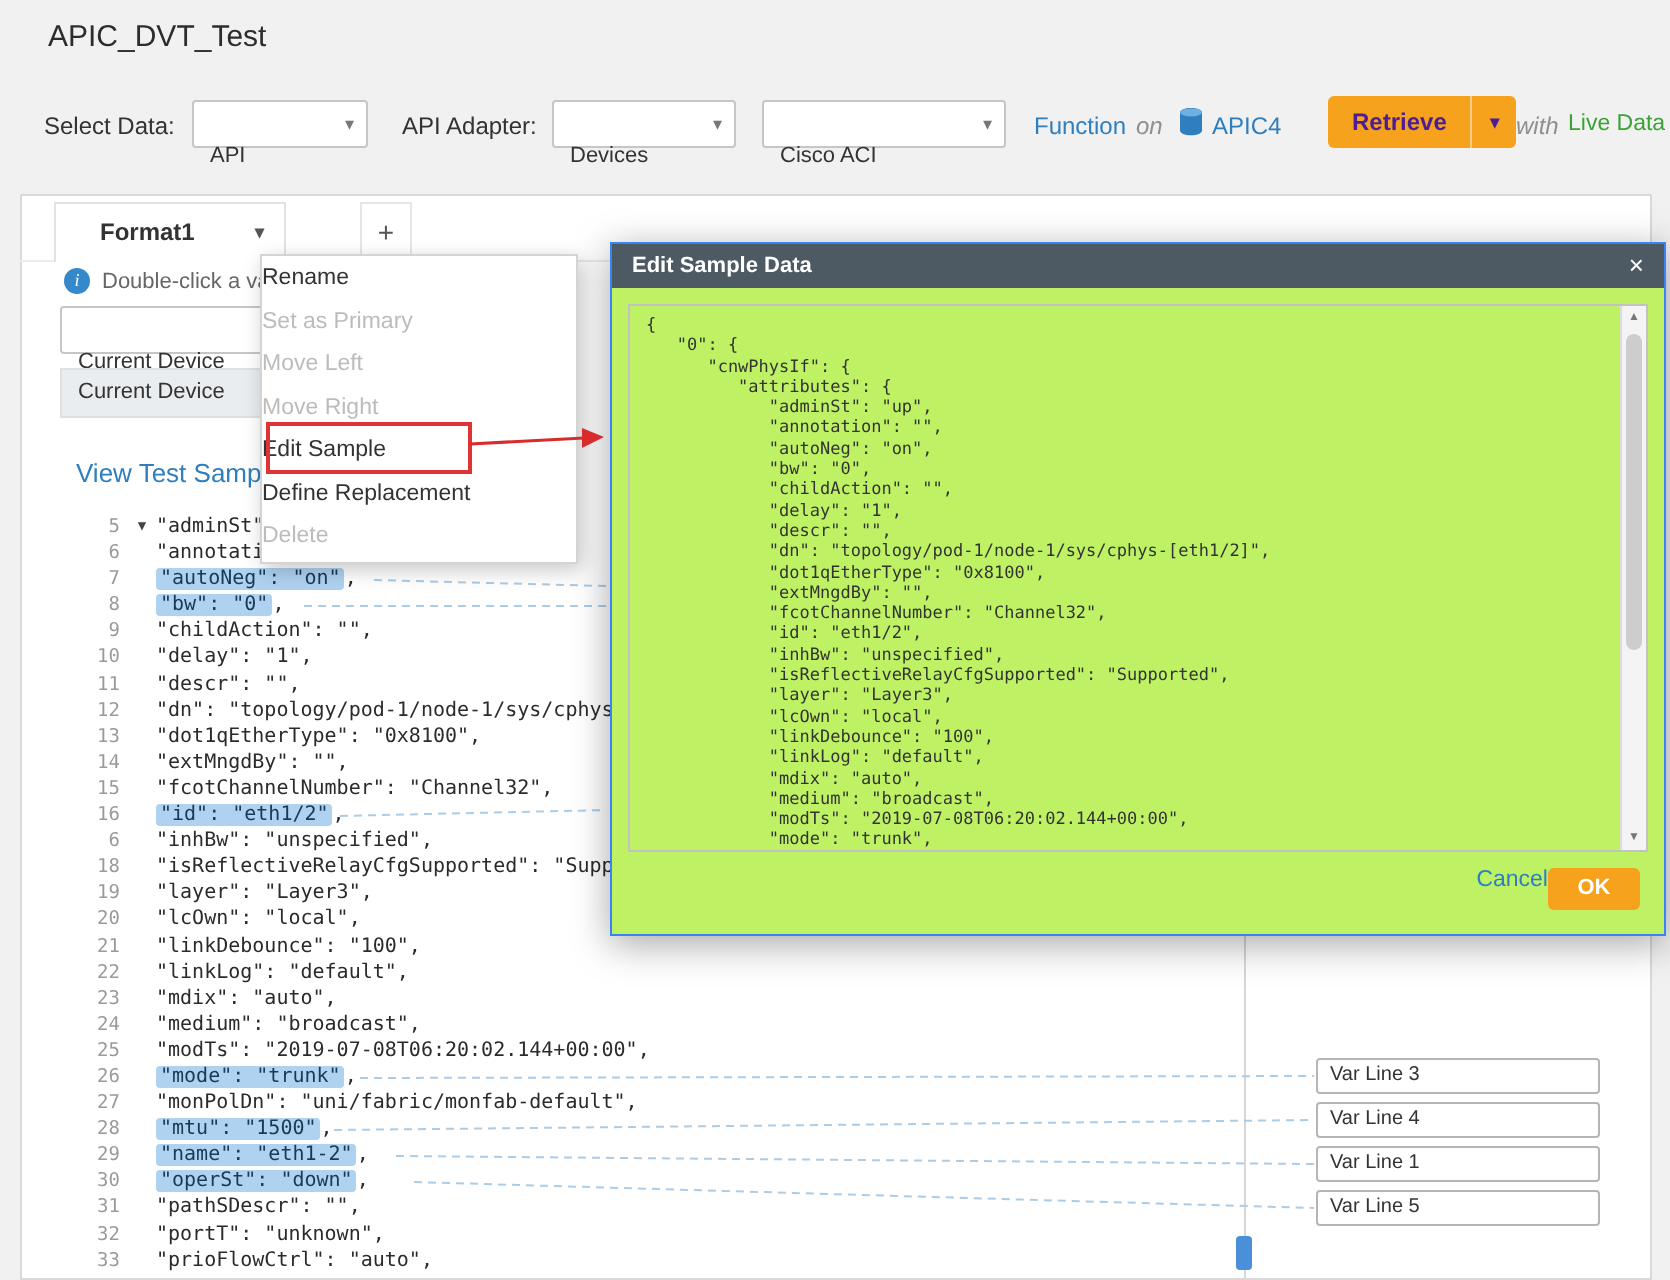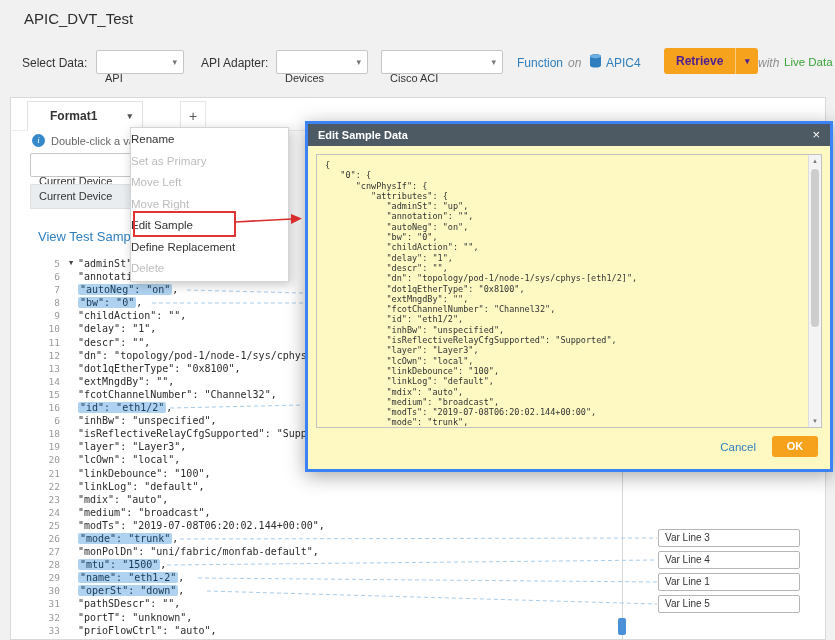--- a/index.html
+++ b/index.html
@@ -59,35 +59,35 @@
 
   .vscroll-line{position:absolute;left:622px;top:458px;width:1px;height:182px;background:#d7d7d7;z-index:2;}
   .vscroll-thumb{position:absolute;left:618px;top:618px;width:8px;height:17px;background:#4a90d9;border-radius:2px;z-index:3;}
 
   .ctx{position:absolute;left:130px;top:127px;width:157px;background:#fff;border:1px solid #d4d4d4;
        box-shadow:2px 3px 10px rgba(0,0,0,.22);z-index:40;padding:1px 0;}
   .ctx-item{height:21.5px;line-height:21.5px;font-size:11.5px;color:#333;cursor:pointer;}
   .ctx-item.disabled{color:#bcbcbc;cursor:default;}
   .red-box{position:absolute;left:133px;top:211px;width:99px;height:22px;border:2px solid #e03434;z-index:60;pointer-events:none;}
 
-  .modal{position:absolute;left:305px;top:121px;width:528px;background:#fef9c3;z-index:30;
-         border:3px solid #3b82f6;box-shadow:0 4px 18px rgba(0,0,0,.35);box-sizing:border-box;}
+  .modal{position:absolute;left:305px;top:121px;width:528px;background:#bef264;z-index:30;
+         border:1px solid #3b82f6;box-shadow:0 4px 18px rgba(0,0,0,.35);box-sizing:border-box;}
   .modal-header{height:22px;background:#4d5a63;color:#fff;display:flex;justify-content:space-between;
                 align-items:center;padding:0 10px;}
   .modal-title{font-size:11px;font-weight:bold;}
   .modal-close{font-size:13px;cursor:pointer;line-height:22px;}
   .modal-body{padding:8px 8px 0 8px;}
   .json-box{position:relative;border:1px solid #c2c2c2;height:274px;overflow:hidden;box-sizing:border-box;}
   .json-box pre{margin:0;font-family:"DejaVu Sans Mono",monospace;font-size:8.5px;line-height:10.3px;
                 color:#333;padding:5px 8px;white-space:pre;}
   .sb{position:absolute;right:0;top:0;width:13px;height:100%;background:#f4f4f4;border-left:1px solid #ddd;box-sizing:border-box;}
   .sb-up,.sb-down{position:absolute;width:100%;height:12px;text-align:center;font-size:6px;color:#777;line-height:12px;cursor:pointer;}
   .sb-up{top:0;} .sb-down{bottom:0;}
   .sb-thumb{position:absolute;left:2px;top:14px;width:8px;height:158px;background:#cdcdcd;border-radius:4px;cursor:pointer;}
-  .modal-footer{display:flex;justify-content:flex-end;align-items:center;gap:16px;padding:8px 12px 12px 0;margin-left:45px;}
+  .modal-footer{display:flex;justify-content:flex-end;align-items:flex-start;padding:8px 12px 12px 0;margin-left:45px;}
   .cancel-link{color:#2f7fbe;font-size:11.5px;cursor:pointer;}
   .ok-btn{width:46px;height:21px;background:#f6a21d;border-radius:3px;color:#fff;font-size:11px;
           font-weight:bold;text-align:center;line-height:21px;cursor:pointer;}
 </style>
 </head>
 <body>
 
 <div id="app">
 
   <div class="page-title">APIC_DVT_Test</div>

